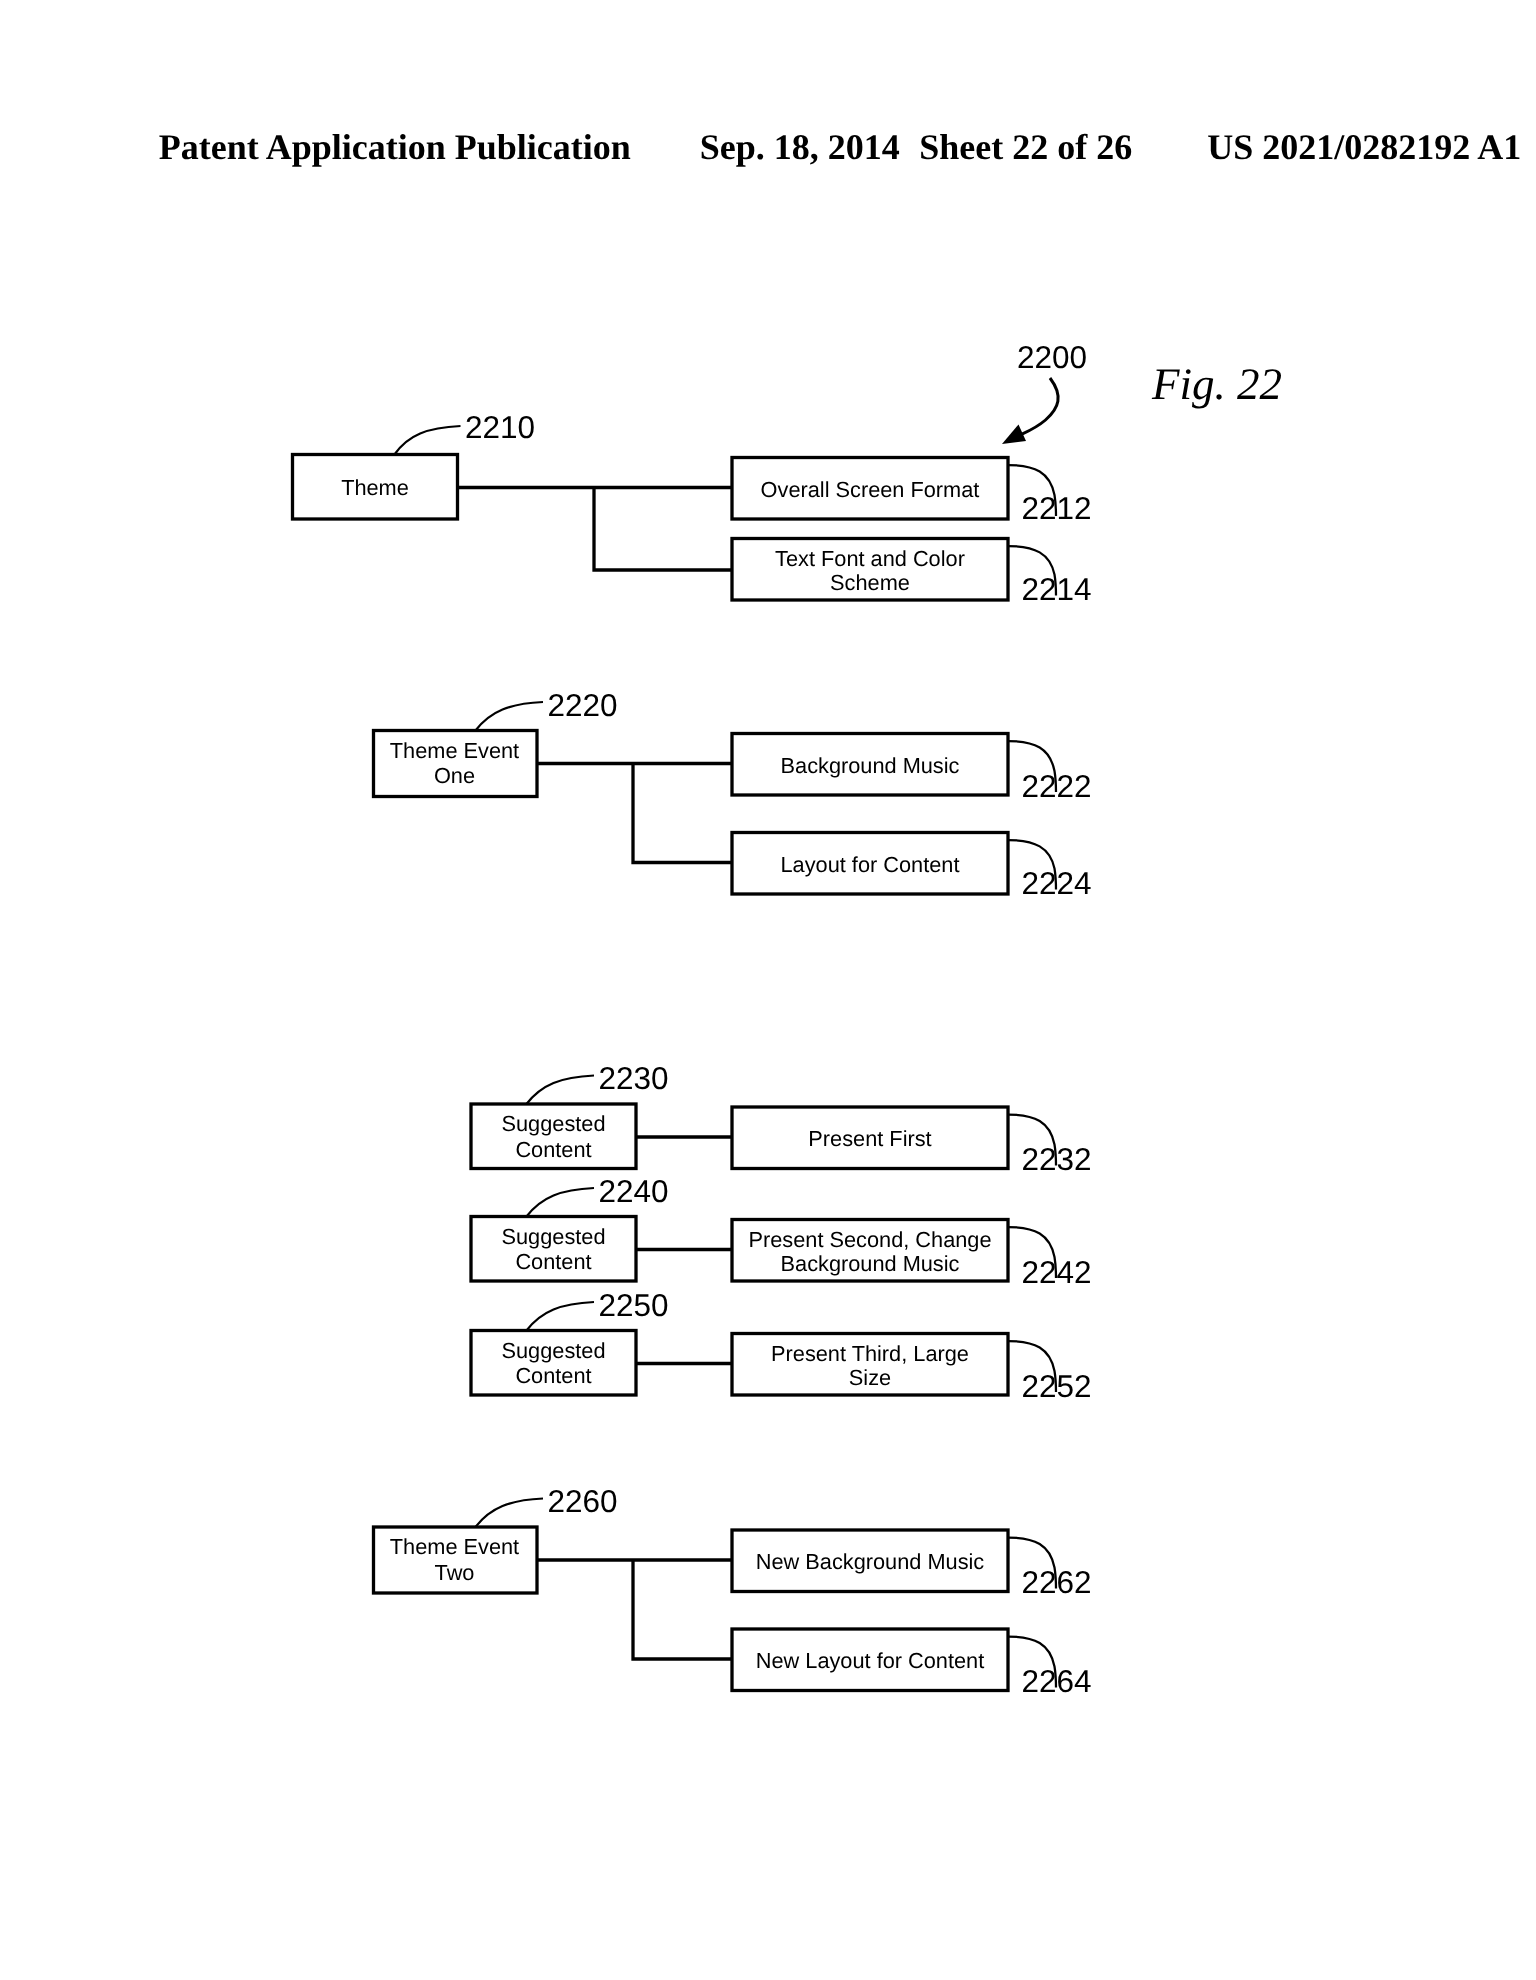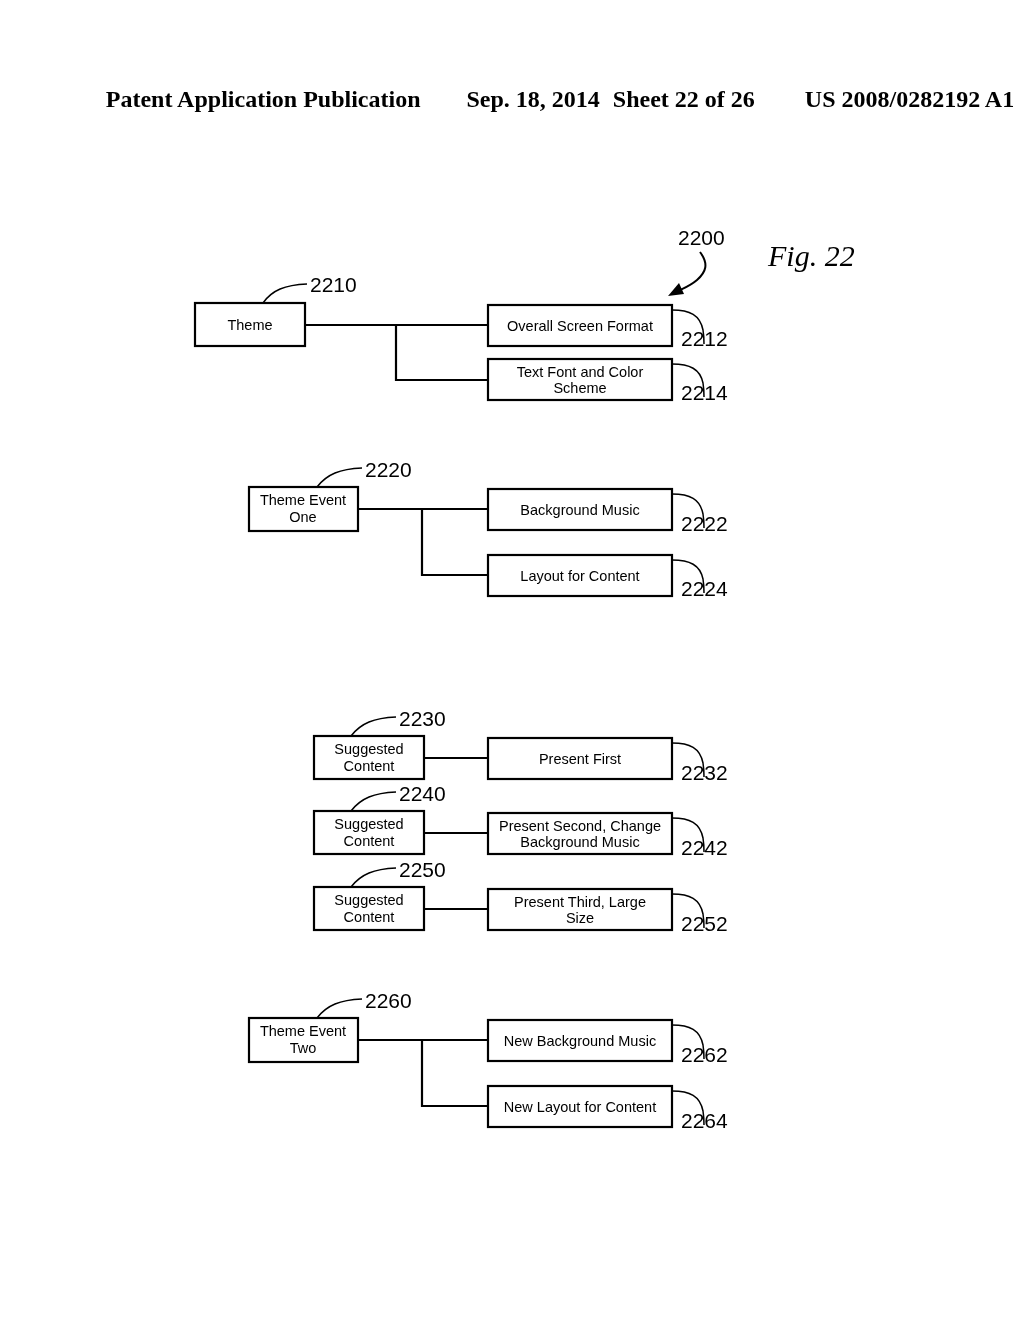--- a/index.html
+++ b/index.html
@@ -99,21 +99,21 @@
     stroke: none;
   }
 </style>
 </head>
 <body>
 
 <div id="page-header">
   <span class="hdr-pub">Patent Application Publication</span>
   <span class="hdr-date">Sep. 18, 2014</span>
   <span class="hdr-sheet">Sheet 22 of 26</span>
-  <span class="hdr-patno">US 2008/0282192 A1</span>
+  <span class="hdr-patno">US 2021/0282192 A1</span>
 </div>
 
 <div id="figure-area">
 <svg id="figure-svg" viewBox="0 0 1024 1320" xmlns="http://www.w3.org/2000/svg">
 
   <text class="fig-caption" x="768" y="266">Fig. 22</text>
 
   <text class="ref-num" x="678" y="245" text-anchor="start">2200</text>
 
   <path class="arrow-path" d="M 700 252 C 709 264, 706 272, 697 280 C 690 286, 684 288, 678 291"></path>

